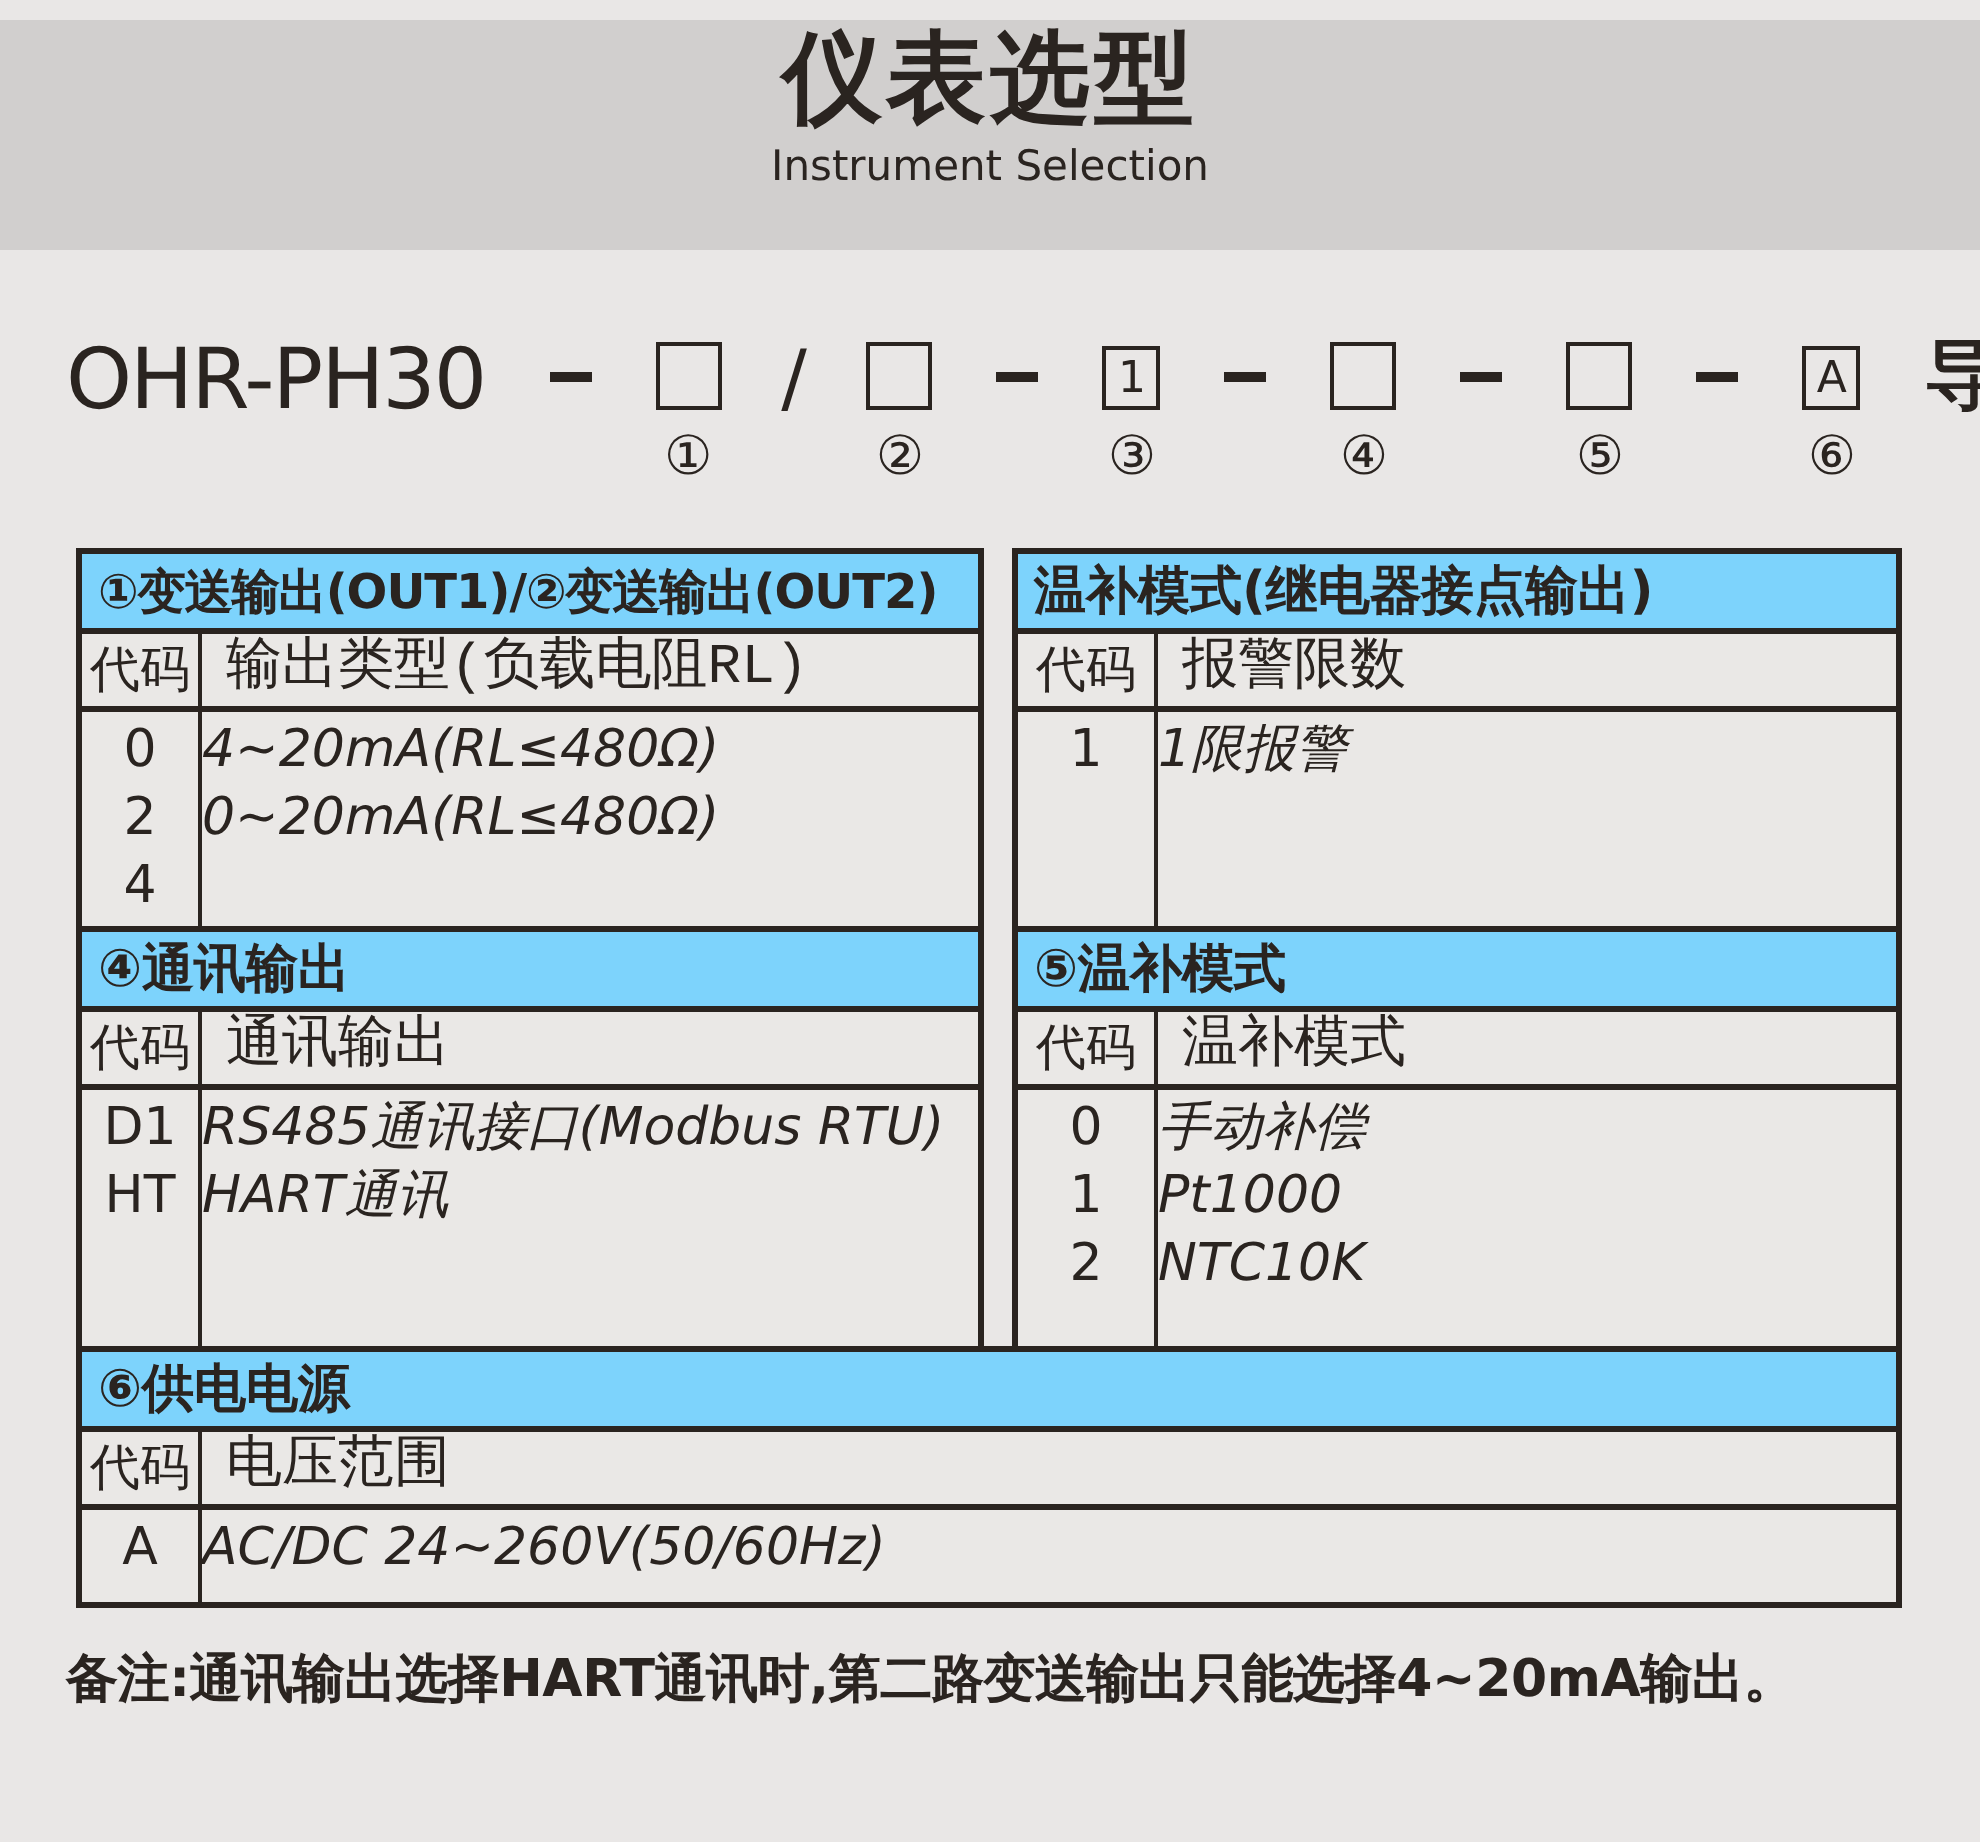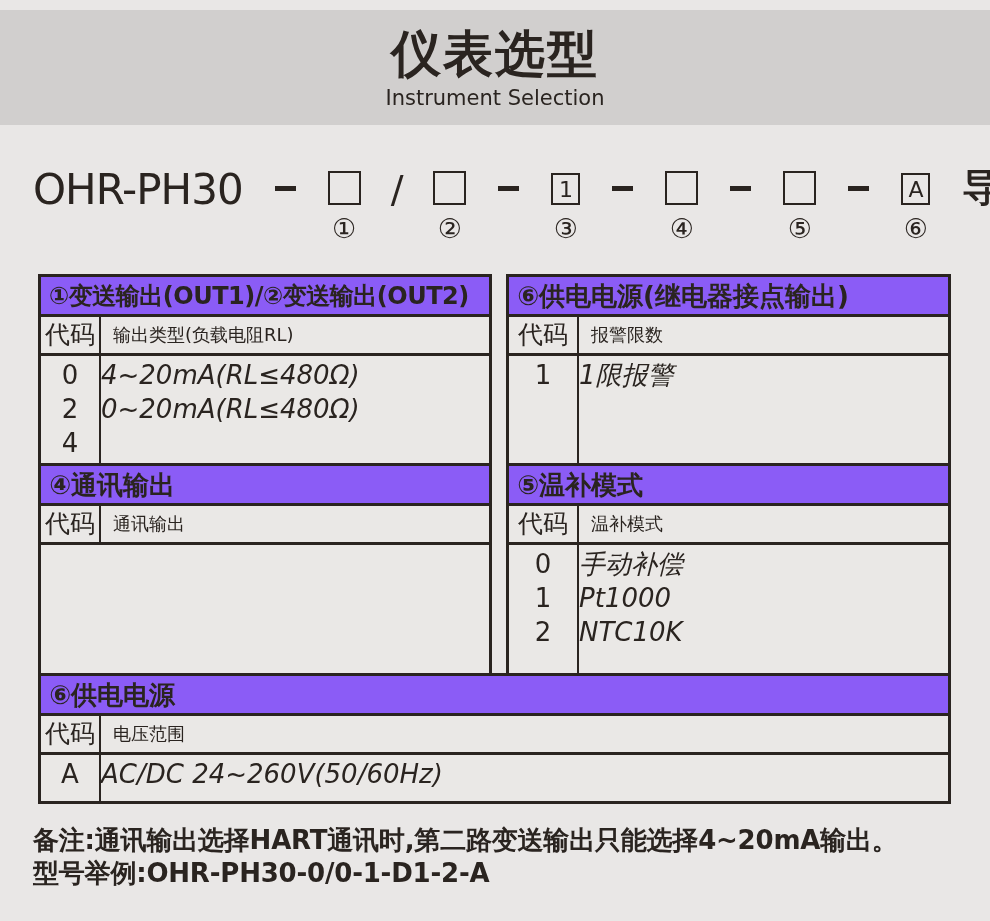--- a/index.html
+++ b/index.html
@@ -6,21 +6,21 @@
   body{
     width:990px;height:921px;
     background:#e9e7e6;
     font-family:"DejaVu Sans", sans-serif;
     color:#2a2420;
     overflow:hidden;
   }
   
   .banner{
     margin-top:10px;height:115px;background:#d1cfce;
-    display:flex;flex-direction:column;align-items:center;justify-content:center;
+    display:flex;flex-direction:column;align-items:center;justify-content:flex-start;
   }
   .banner-title{font-size:50px;font-weight:bold;line-height:58px;letter-spacing:2px;}
   .banner-sub{font-size:21px;line-height:26px;margin-top:2px;}
   
   .model-row{
     margin:46px 0 0 33px;
     display:flex;align-items:flex-start;
     white-space:nowrap;
     gap:20px;
   }
@@ -37,30 +37,30 @@
   .slot-num{margin-top:9px;font-size:27px;line-height:30px;}
   .model-suffix{font-size:37px;line-height:40px;font-weight:bold;margin-left:12px;margin-top:-3px;letter-spacing:0px;}
   
   .tables{margin:30px 38px 0 38px;width:913px;}
   .sec-pair{display:flex;gap:14px;}
   .sec-pair + .sec-pair, .sec-pair + .sec, .sec-full{margin-top:-3px;}
   .sec{border:3px solid #2a2420;background:#eae8e6;box-sizing:border-box;}
   .sec.left{width:454px;flex:none;}
   .sec.right{flex:1;}
   .sec-title{
-    background:#8b5cf6;border-bottom:3px solid #2a2420;
+    background:#7dd3fc;border-bottom:3px solid #2a2420;
     font-weight:bold;font-size:26px;line-height:30px;
     padding:4px 8px 3px 8px;
   }
   .sec-title.tight{font-size:24px;letter-spacing:-0.5px;}
   .subhead{display:flex;border-bottom:3px solid #2a2420;align-items:flex-end;}
   .code-col{width:58px;flex:none;border-right:2px solid #2a2420;text-align:center;}
   .wide .code-col{width:68px;}
   .subhead .code-col{font-size:25px;line-height:30px;padding:3px 0;}
-  .subhead .desc-col{font-size:18px;line-height:30px;padding:3px 0 3px 12px;}
+  .subhead .desc-col{font-size:28px;line-height:30px;padding:3px 0 3px 12px;font-family:Liberation Mono, monospace;}
   .desc-col{flex:1;}
   .databody{display:flex;}
   .databody .code-col{padding-top:2px;}
   .databody .desc-col{padding:2px 0 0 0;font-style:italic;}
   .ln{font-size:26px;line-height:34px;height:34px;}
   .hA{min-height:105px;}
   .hB{min-height:126px;}
   .hC{min-height:44px;}
   
   .notes{margin:20px 0 0 33px;}
@@ -137,21 +137,21 @@
           <div class="ln">4</div>
         </div>
         <div class="desc-col hA">
           <div class="ln">4~20mA(RL≤480Ω)</div>
           <div class="ln">0~20mA(RL≤480Ω)</div>
         </div>
       </div>
     </div>
 
     <div class="sec right wide">
-      <div class="sec-title">⑥供电电源(继电器接点输出)</div>
+      <div class="sec-title">温补模式(继电器接点输出)</div>
       <div class="subhead">
         <div class="code-col">代码</div>
         <div class="desc-col">报警限数</div>
       </div>
       <div class="databody">
         <div class="code-col hA">
           <div class="ln">1</div>
         </div>
         <div class="desc-col hA">
           <div class="ln">1限报警</div>
@@ -159,20 +159,30 @@
       </div>
     </div>
   </div>
 
   <div class="sec-pair">
     <div class="sec left">
       <div class="sec-title">④通讯输出</div>
       <div class="subhead">
         <div class="code-col">代码</div>
         <div class="desc-col">通讯输出</div>
+      </div>
+      <div class="databody">
+        <div class="code-col hB">
+          <div class="ln">D1</div>
+          <div class="ln">HT</div>
+        </div>
+        <div class="desc-col hB">
+          <div class="ln">RS485通讯接口(Modbus RTU)</div>
+          <div class="ln">HART通讯</div>
+        </div>
       </div>
     </div>
 
     <div class="sec right wide">
       <div class="sec-title">⑤温补模式</div>
       <div class="subhead">
         <div class="code-col">代码</div>
         <div class="desc-col">温补模式</div>
       </div>
       <div class="databody">
@@ -203,14 +213,13 @@
       <div class="desc-col hC">
         <div class="ln">AC/DC 24~260V(50/60Hz)</div>
       </div>
     </div>
   </div>
 
 </div>
 
 <div class="notes">
   <div class="note-line">备注:通讯输出选择HART通讯时,第二路变送输出只能选择4~20mA输出。</div>
-  <div class="note-line">型号举例:OHR-PH30-0/0-1-D1-2-A</div>
 </div>
 
 </body></html>

